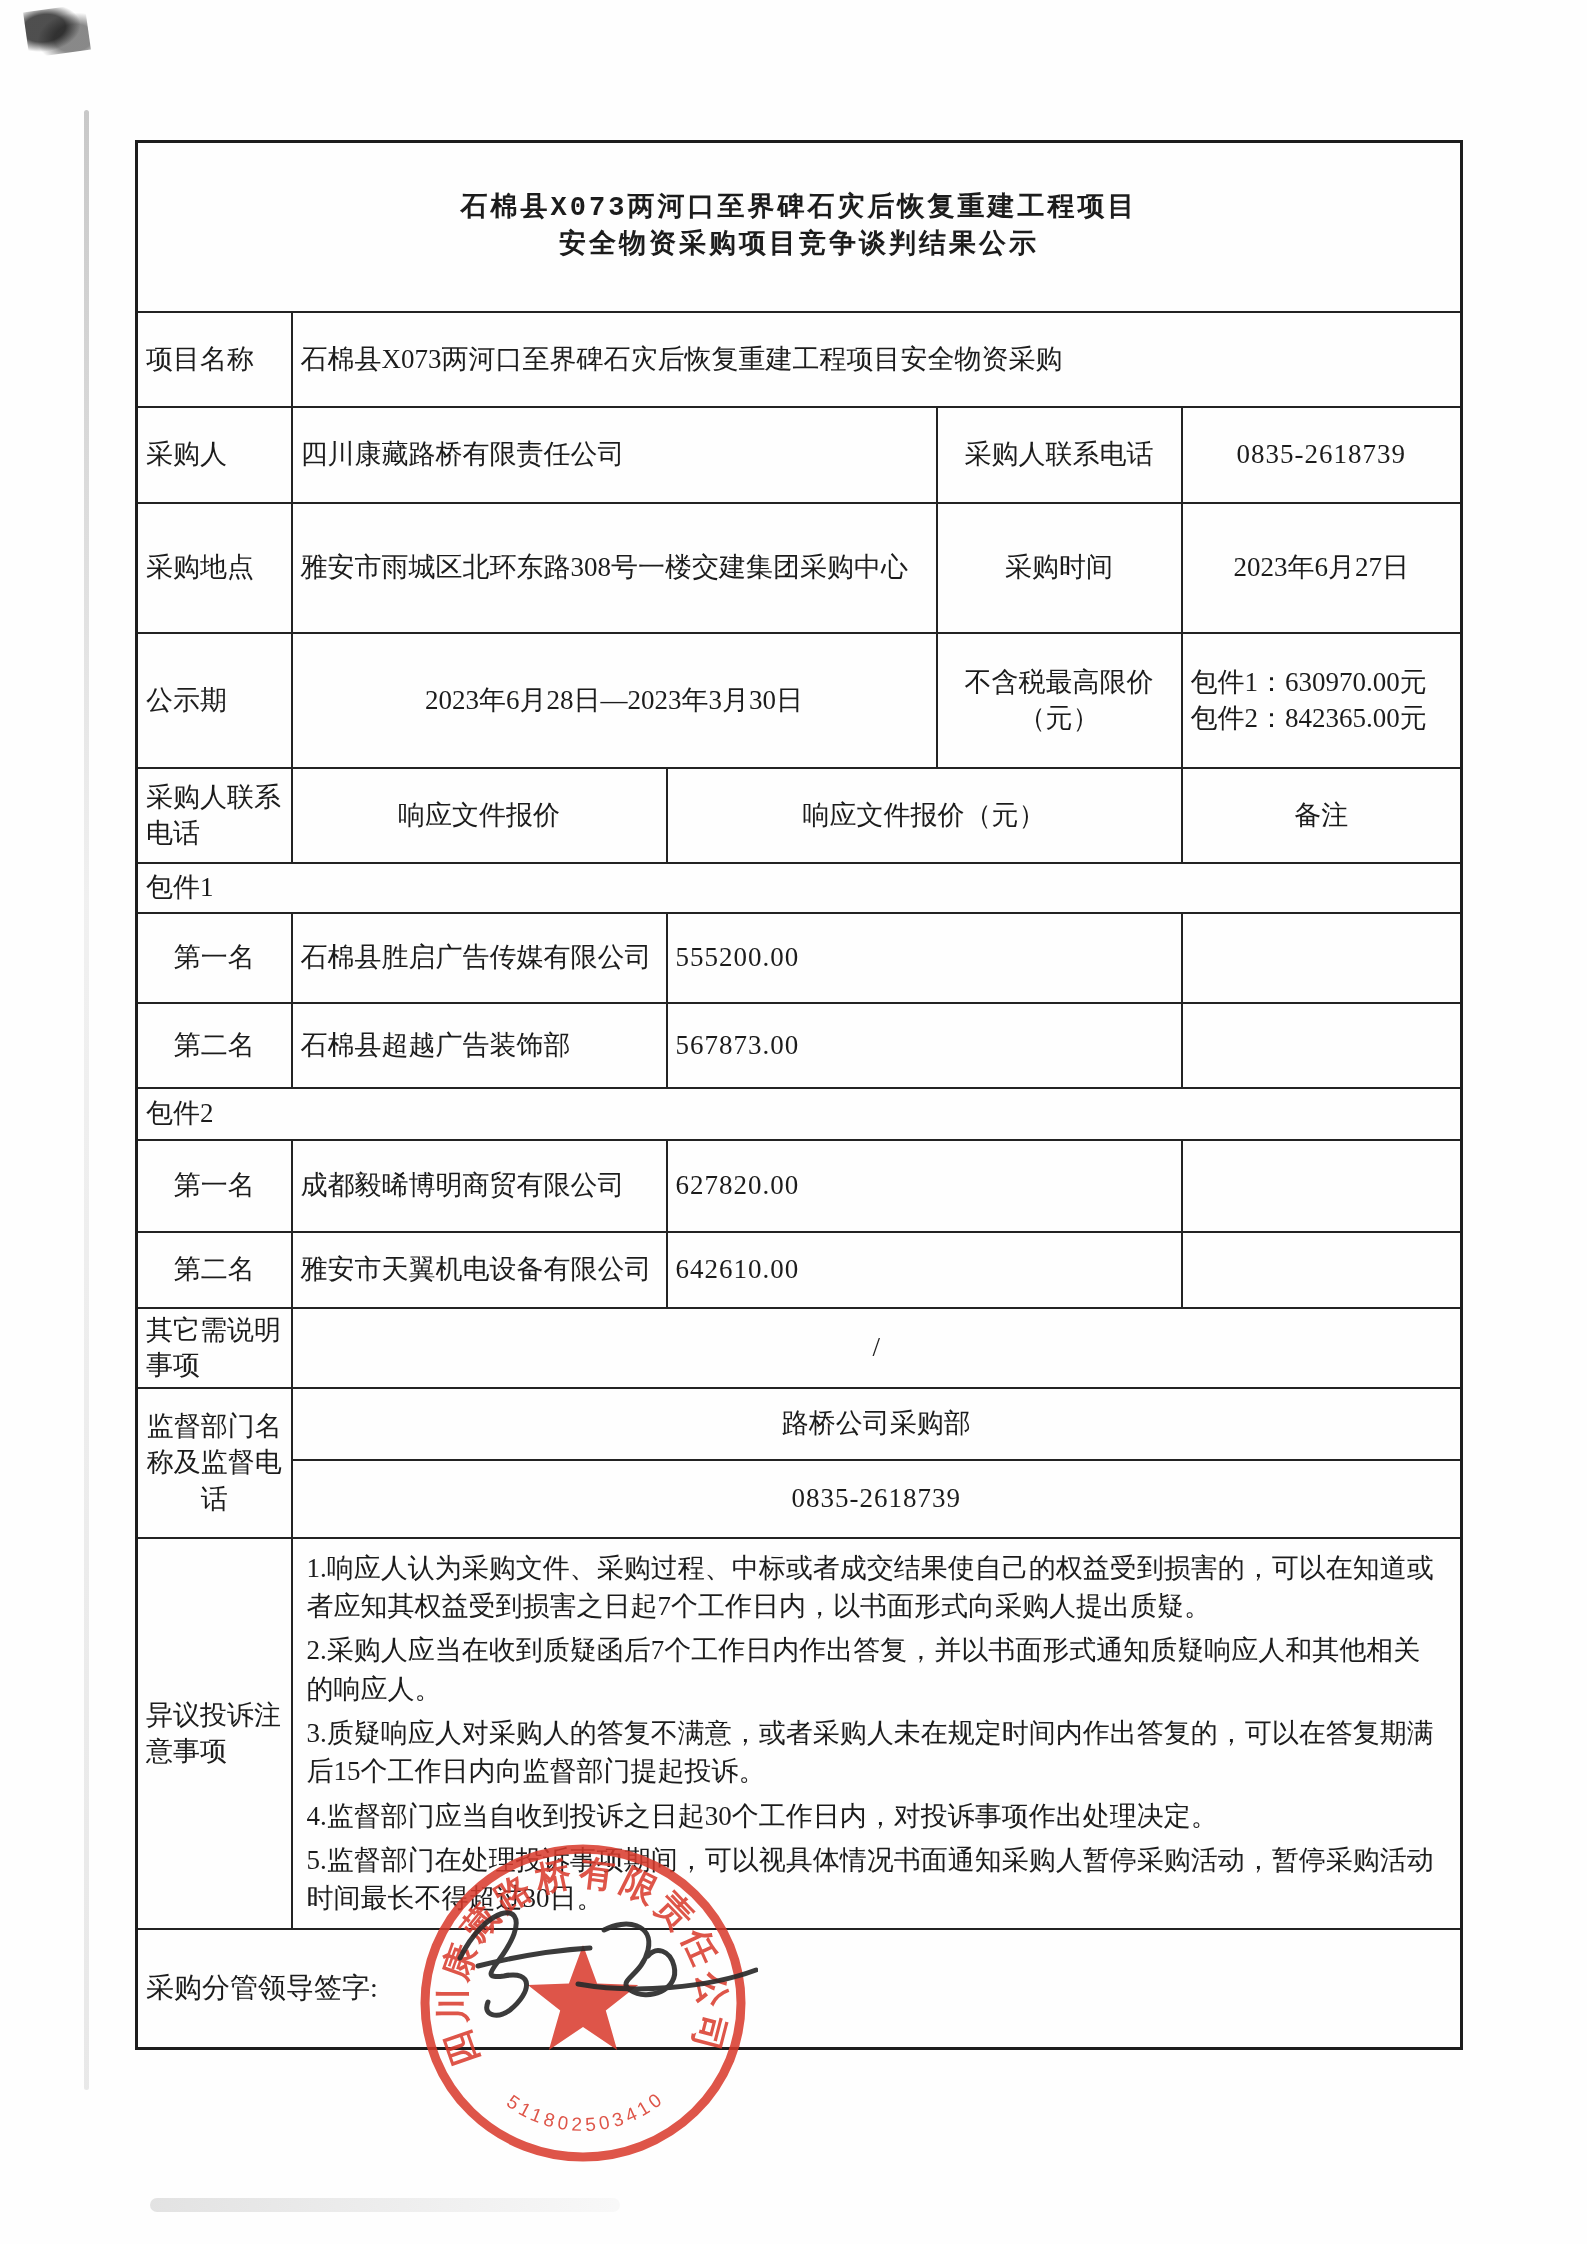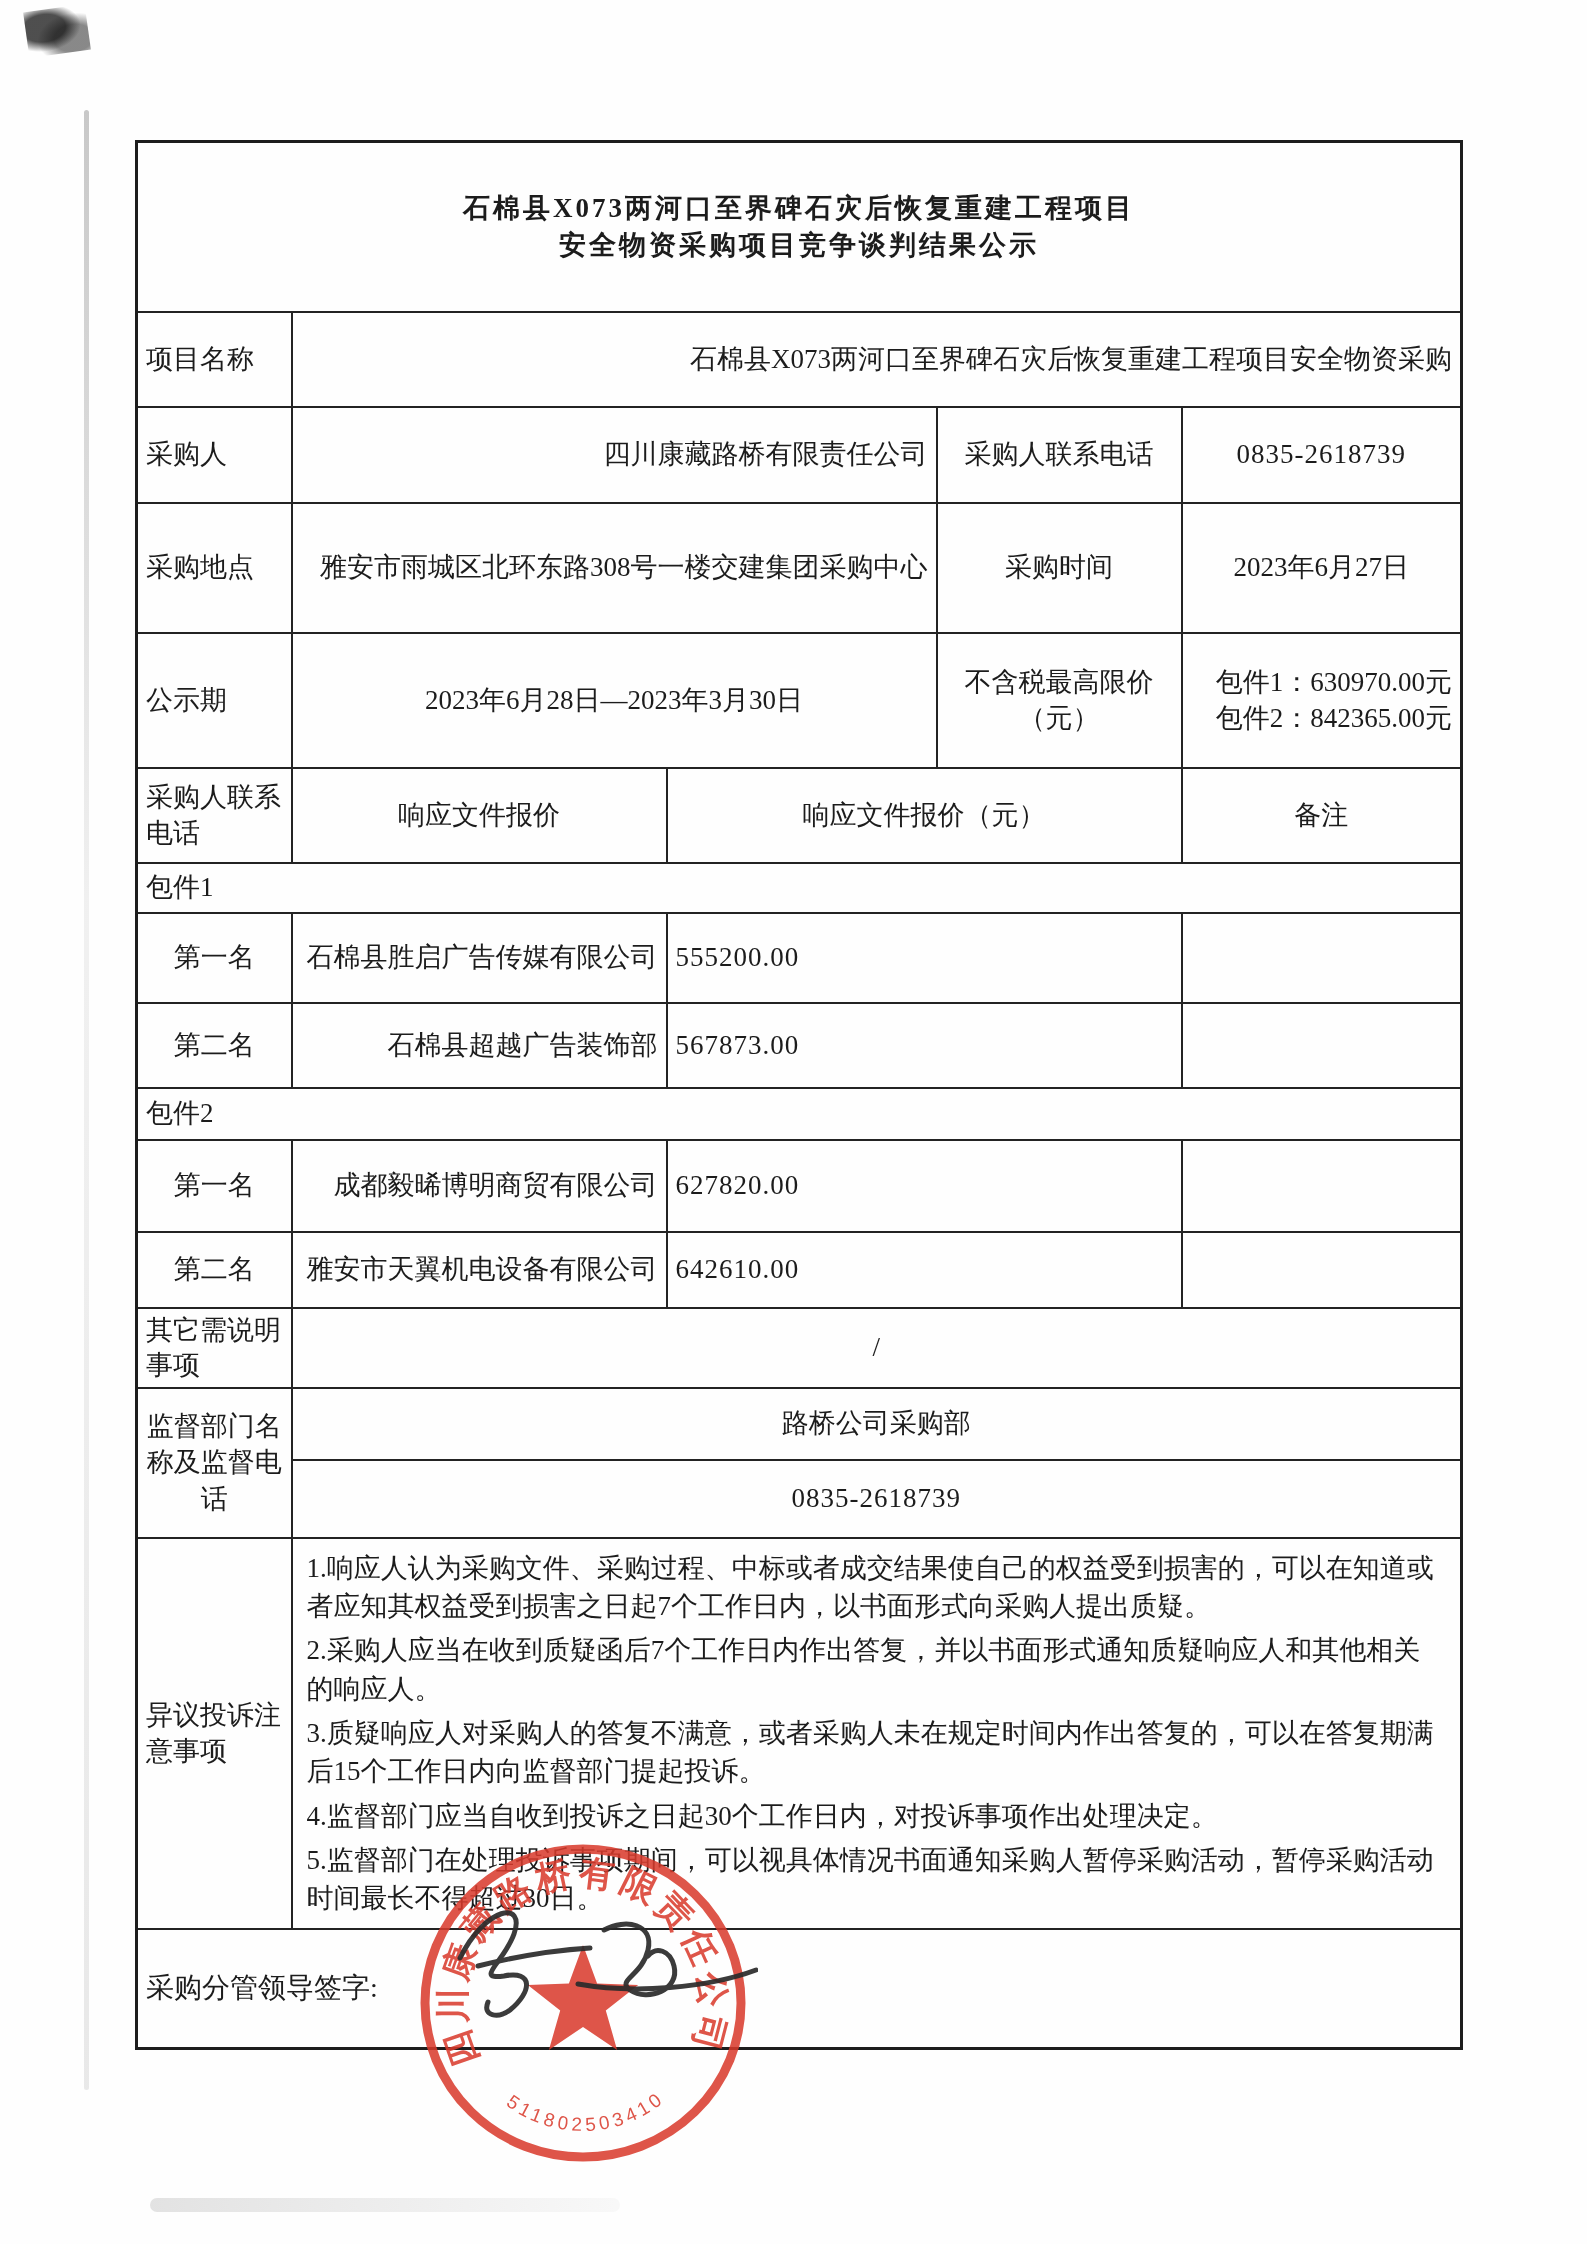--- a/index.html
+++ b/index.html
@@ -33,28 +33,28 @@
     padding:4px 8px;
     font-size:27px;
     line-height:1.35;
     vertical-align:middle;
     overflow:hidden;
     word-break:break-all;
   }
   table.doc{border:3px solid #1d1d1d;}
   .title-cell{
     text-align:center;
-    font-family:Liberation Serif, serif;
+    font-family:Liberation Mono, monospace;
     font-weight:bold;
     font-size:41px;
     letter-spacing:3px;
     line-height:1.45;
   }
   .c{text-align:center;}
-  .l{text-align:right;margin-top:24px;}
+  .l{text-align:left;margin-top:24px;}
   .lbl{text-align:left;}
   .lbl-c{text-align:center;}
   .two-line{line-height:1.4;}
   .pkg-cell{text-align:left;font-size:27px;}
   .price{text-align:left;letter-spacing:1px;}
   .phone{text-align:center;letter-spacing:1px;}
   .obj p{margin:6px;padding:0;font-size:27px;line-height:1.42;text-align:left;}
   .obj{padding:10px 14px;}
   .sig-cell{vertical-align:middle;}
   .sig-label{font-size:28px;}

